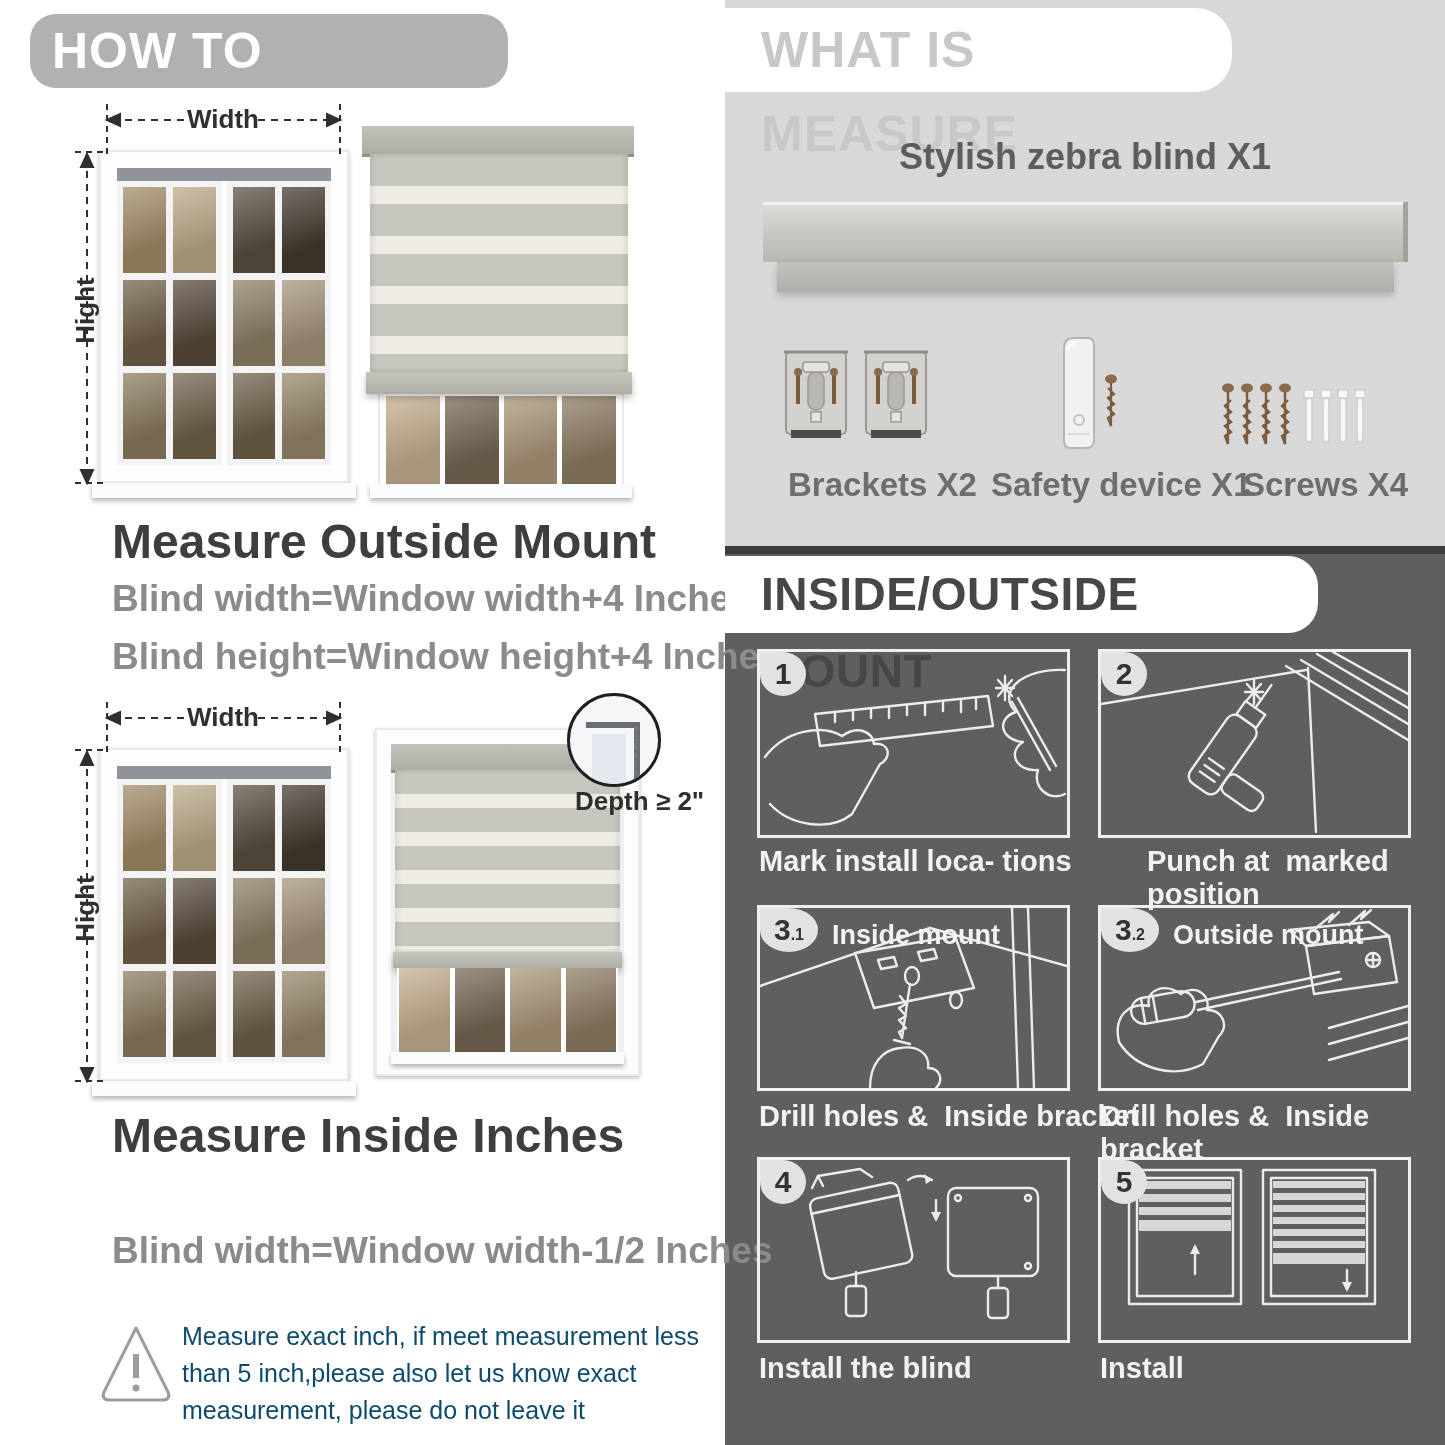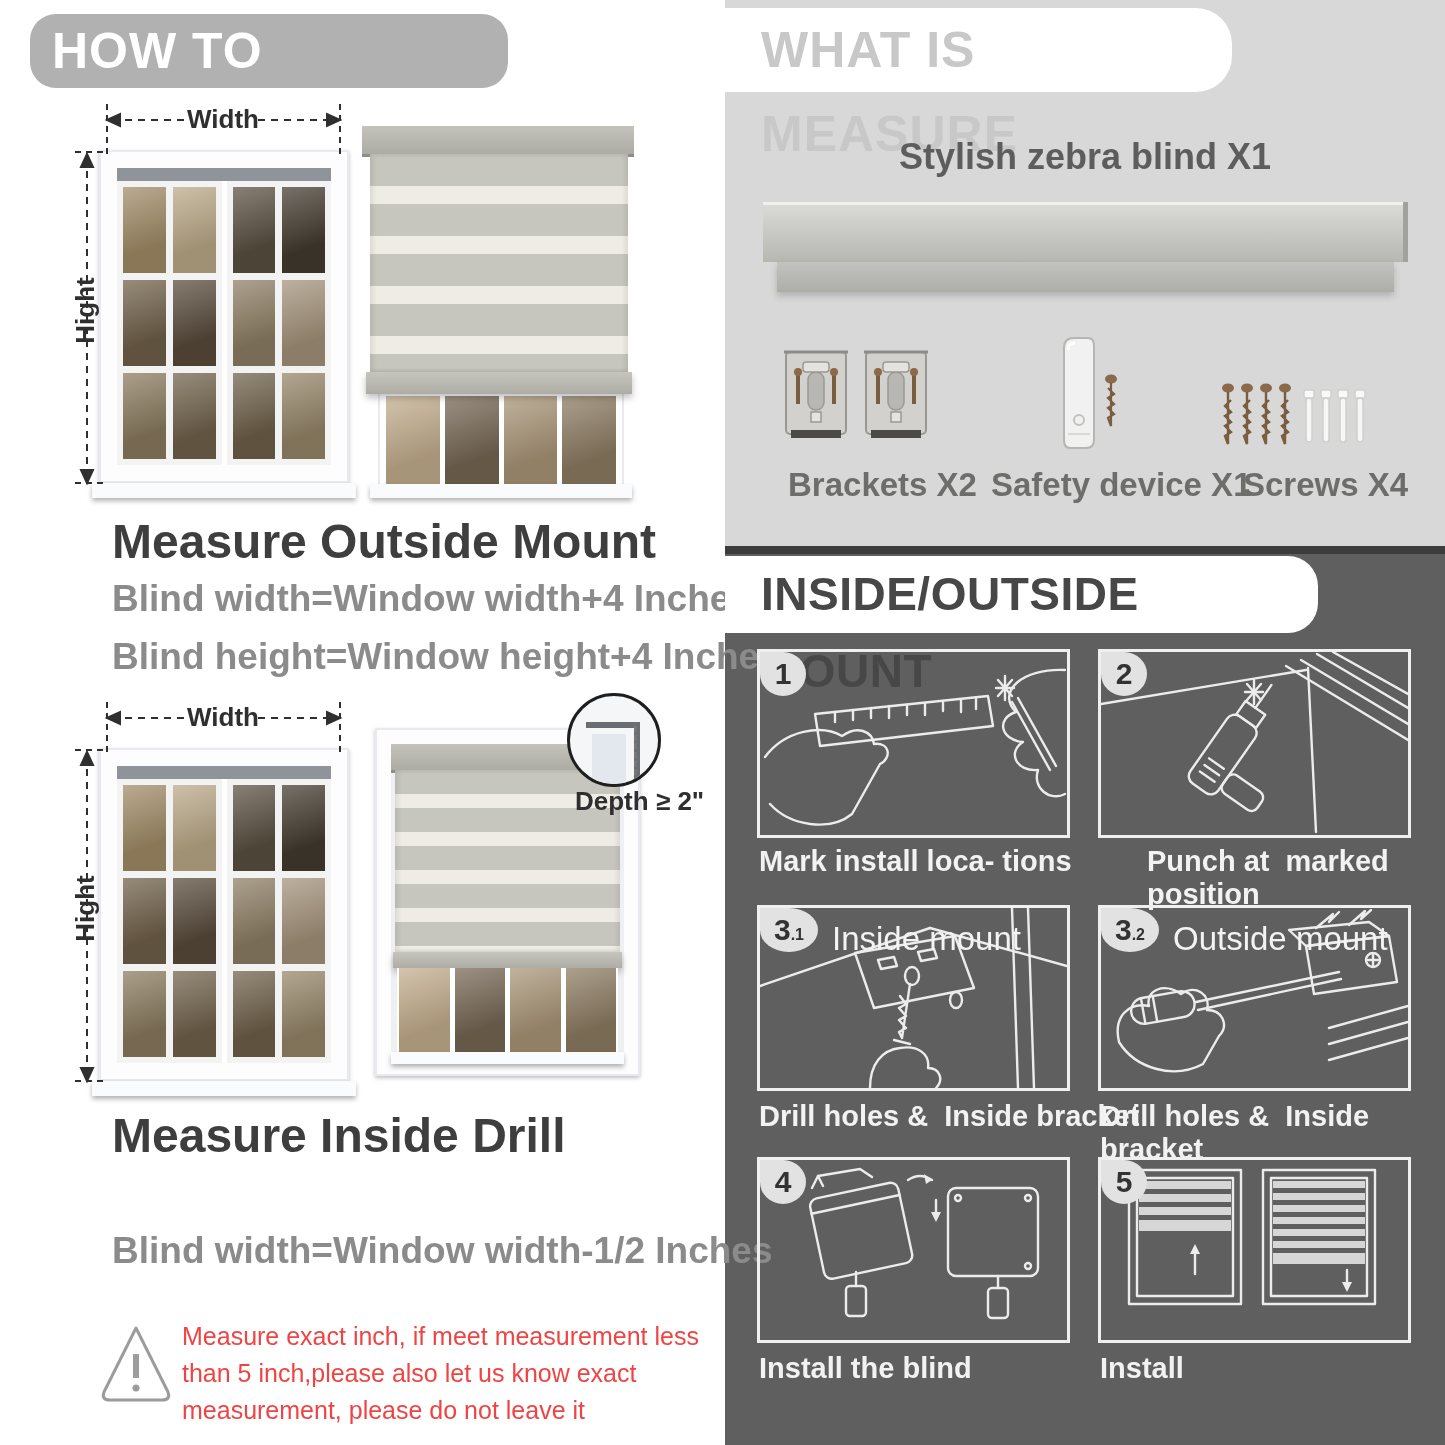--- a/index.html
+++ b/index.html
@@ -16,21 +16,21 @@
     color:#474747;font-size:46px;font-weight:700;line-height:77px;padding-left:36px;box-sizing:border-box;letter-spacing:.5px;}
 
   
   .panel-light{left:725px;top:0;width:720px;height:546px;background:#d8d8d8;}
   .panel-sep{left:725px;top:546px;width:720px;height:8px;background:#3c3c3c;}
   .panel-dark{left:725px;top:554px;width:720px;height:891px;background:#5f5f5f;}
 
   
   .h-meas{font-size:48px;font-weight:700;color:#3e3e3e;white-space:nowrap;}
   .l-meas{font-size:37px;font-weight:700;color:#8b8b8b;white-space:nowrap;}
-  .warn-text{font-size:25px;font-weight:400;color:#ef4444;line-height:37px;white-space:nowrap;}
+  .warn-text{font-size:25px;font-weight:400;color:#0c4a6e;line-height:37px;white-space:nowrap;}
   .product-label{left:725px;top:136px;width:720px;text-align:center;font-size:36px;font-weight:700;color:#5d5d5d;}
   .item-label{font-size:33px;font-weight:700;color:#6d6d6b;white-space:nowrap;}
   .dim-label{font-size:26px;font-weight:700;color:#2f2f2f;white-space:nowrap;}
 
   
   .win{background:#fdfdfd;box-shadow:0 2px 4px rgba(0,0,0,.25), inset 0 0 0 2px #e7eaee;}
   .win-inner{position:absolute;left:18px;top:18px;right:18px;bottom:18px;background:#fff;}
   .win-head{position:absolute;left:0;top:0;width:100%;height:13px;background:#8f949a;}
   .sashes{position:absolute;left:0;top:13px;right:0;bottom:0;display:flex;background:#fff;}
   .sash{flex:1;display:grid;grid-template-columns:1fr 1fr;grid-template-rows:1fr 1fr 1fr;gap:7px;padding:6px;box-sizing:border-box;background:#f3f3f3;}
@@ -70,21 +70,21 @@
     border-right:5px solid #a2a29d;box-shadow:inset 0 3px 0 rgba(255,255,255,.6);}
   .hrail-low{left:777px;top:262px;width:617px;height:30px;
     background:linear-gradient(180deg,#c2c2be,#aeaea9);box-shadow:0 4px 7px rgba(0,0,0,.18);}
 
   
   .step-panel{border:3px solid #efefef;box-sizing:border-box;}
   .badge{position:absolute;background:#e2e2e2;border-radius:0 50% 50% 50%;color:#333;
          font-weight:700;display:flex;align-items:center;justify-content:center;}
   .badge-num{font-size:30px;line-height:1;}
   .badge-sub{font-size:16px;line-height:1;position:relative;top:5px;}
-  .step-title{position:absolute;font-size:33px;font-weight:400;color:#f3f3f3;white-space:nowrap;}
+  .step-title{position:absolute;font-size:27px;font-weight:700;color:#f3f3f3;white-space:nowrap;}
   .step-caption{position:absolute;font-size:29px;font-weight:700;color:#f2f2f2;white-space:pre-wrap;}
   .lineart{stroke:#ececec;stroke-width:2.4;fill:none;stroke-linecap:round;stroke-linejoin:round;}
   .lineart .fillstripe{fill:#d6d6d6;stroke:none;}
 
   .rot90{transform:rotate(-90deg);transform-origin:center;}
 </style>
 </head>
 <body>
 
 <div class="canvas">
@@ -213,21 +213,21 @@
     </div>
   </div>
 
   <div class="abs detail-circle">
     <div class="corner-light"></div>
     <div class="corner-l"></div>
     <div class="corner-dash"></div>
   </div>
   <div class="abs dim-label" style="left:575px;top:786px;">Depth ≥ 2"</div>
 
-  <div class="abs h-meas" style="left:112px;top:1108px;">Measure Inside Drill</div>
+  <div class="abs h-meas" style="left:112px;top:1108px;">Measure Inside Inches</div>
   <div class="abs l-meas" style="left:112px;top:1230px;">Blind width=Window width-1/2 Inches</div>
 
   <svg class="abs" style="left:96px;top:1320px;" width="80" height="88">
     <path d="M40,8 L72,72 Q75,80 66,80 L14,80 Q5,80 8,72 Z" fill="none" stroke="#9c9c9c" stroke-width="3" stroke-linejoin="round"></path>
     <line x1="40" y1="34" x2="40" y2="58" stroke="#9c9c9c" stroke-width="6"></line>
     <circle cx="40" cy="68" r="3.5" fill="#9c9c9c"></circle>
   </svg>
   <div class="abs warn-text" style="left:182px;top:1318px;">
     <div>Measure exact inch, if meet measurement less</div>
     <div>than 5 inch,please also let us know exact</div>

